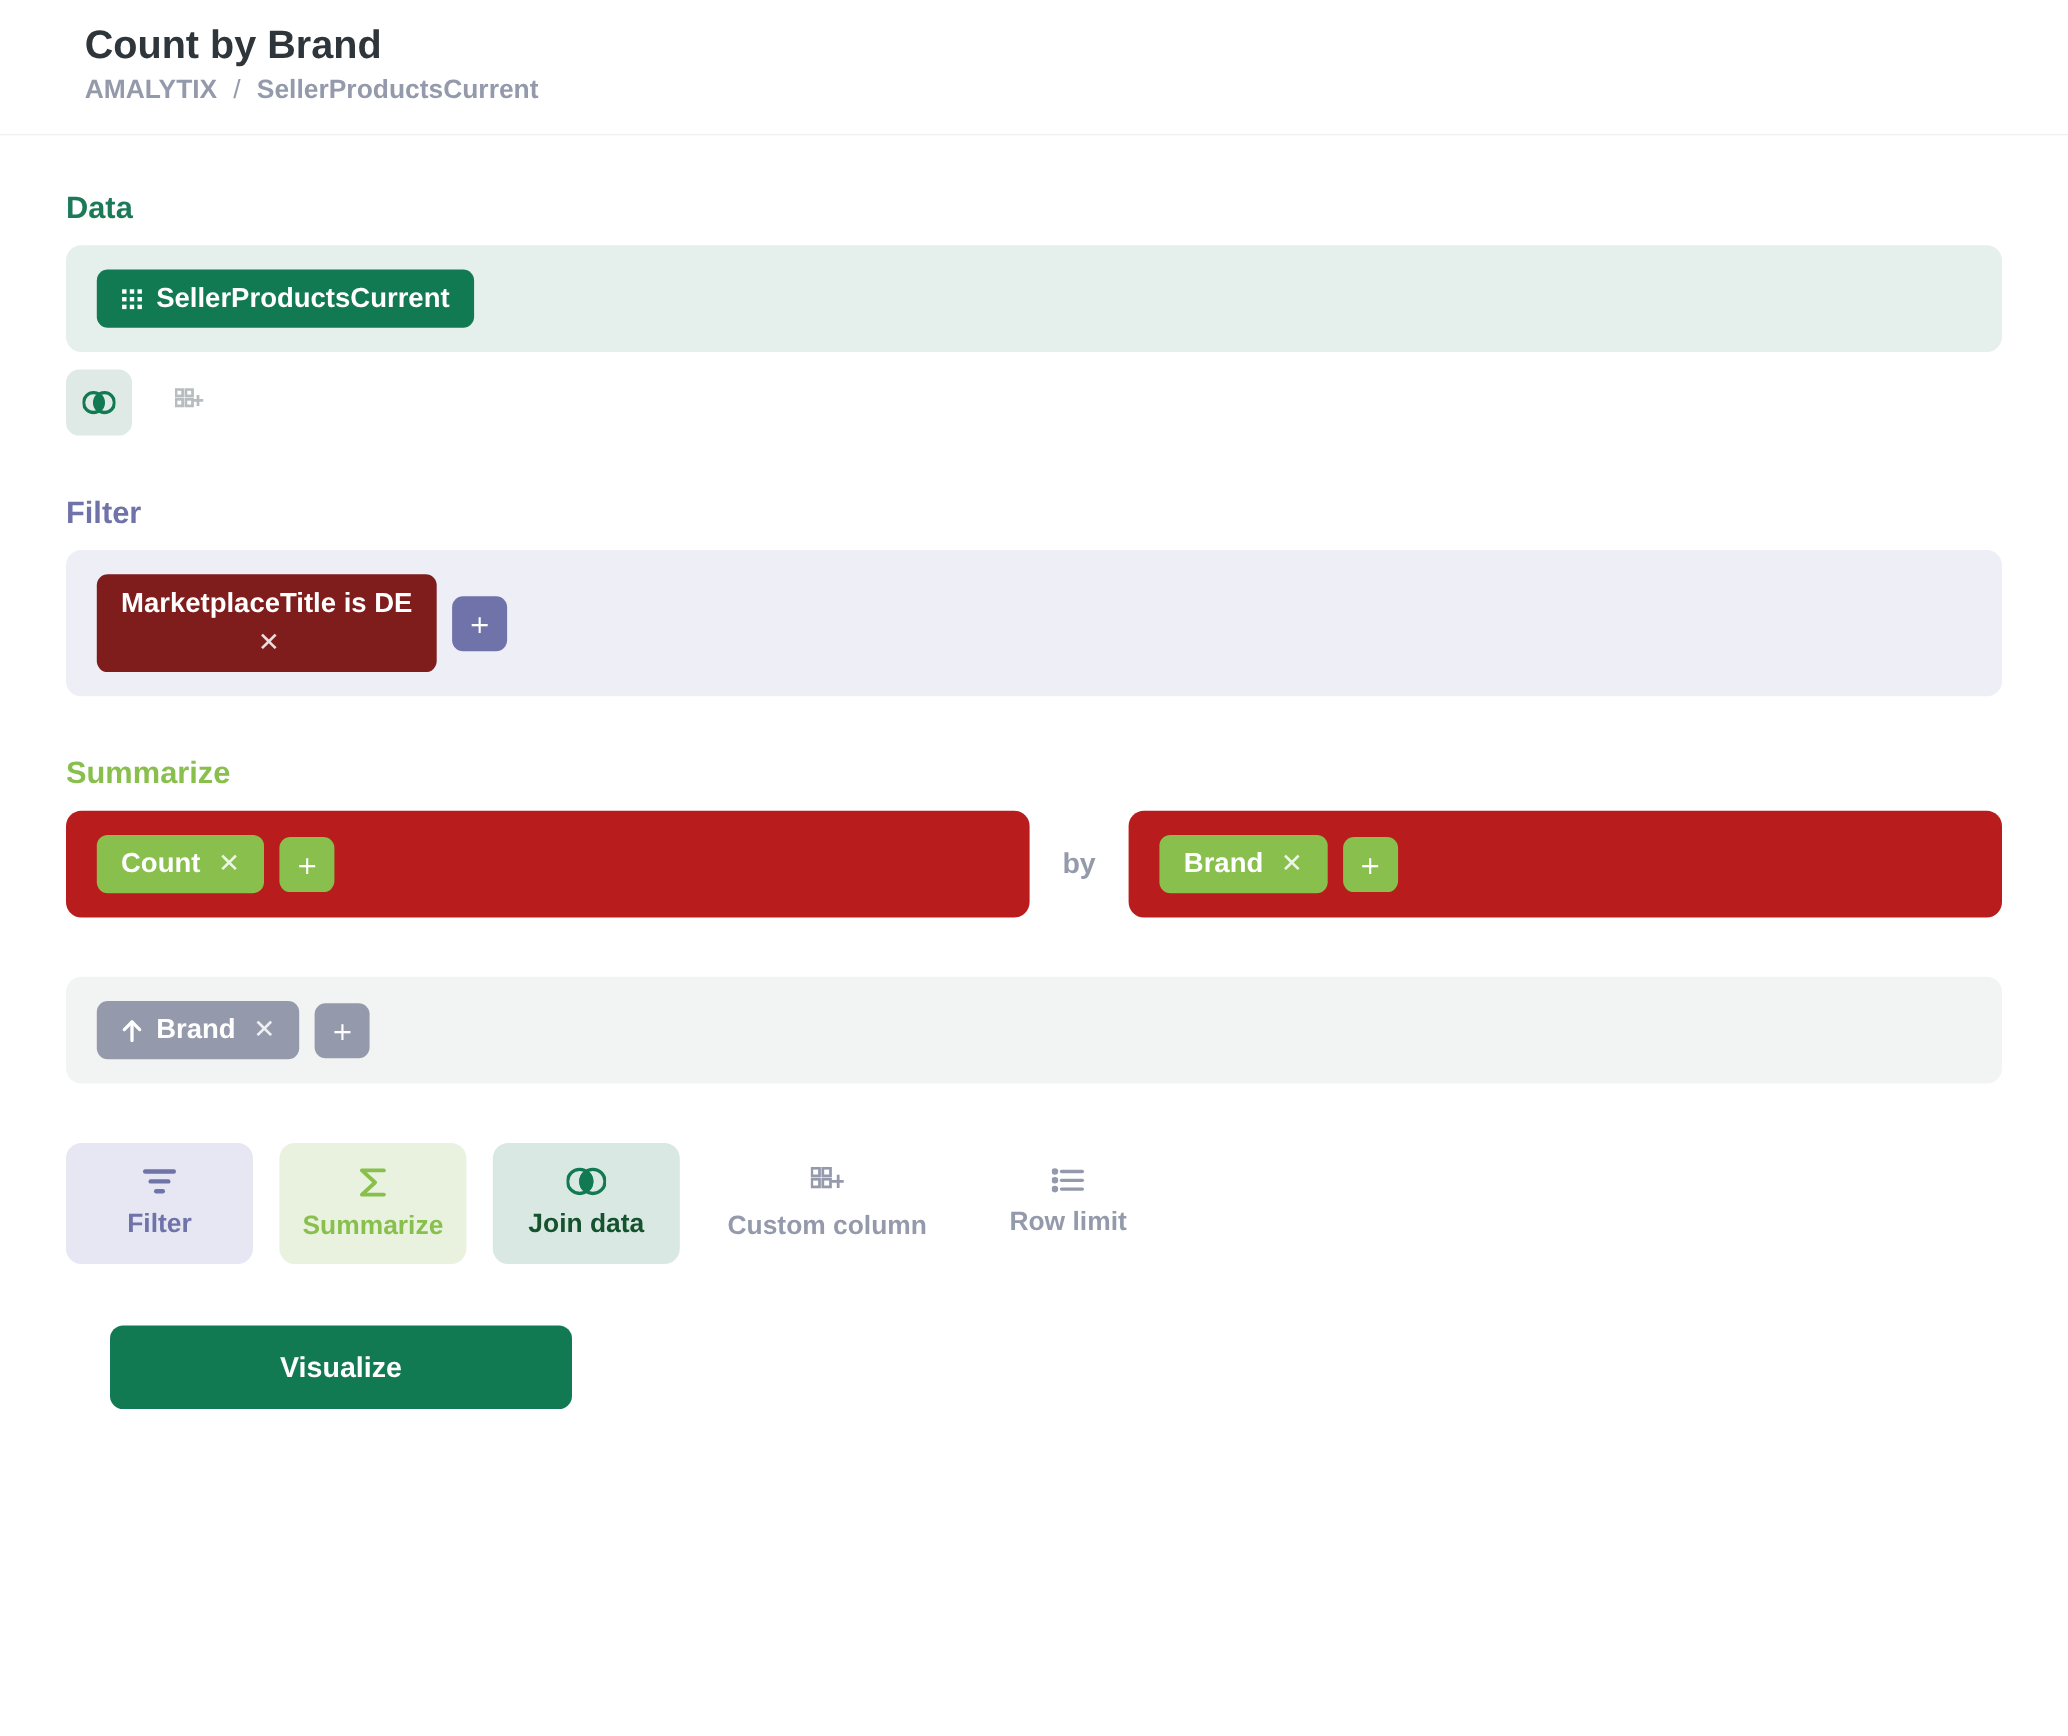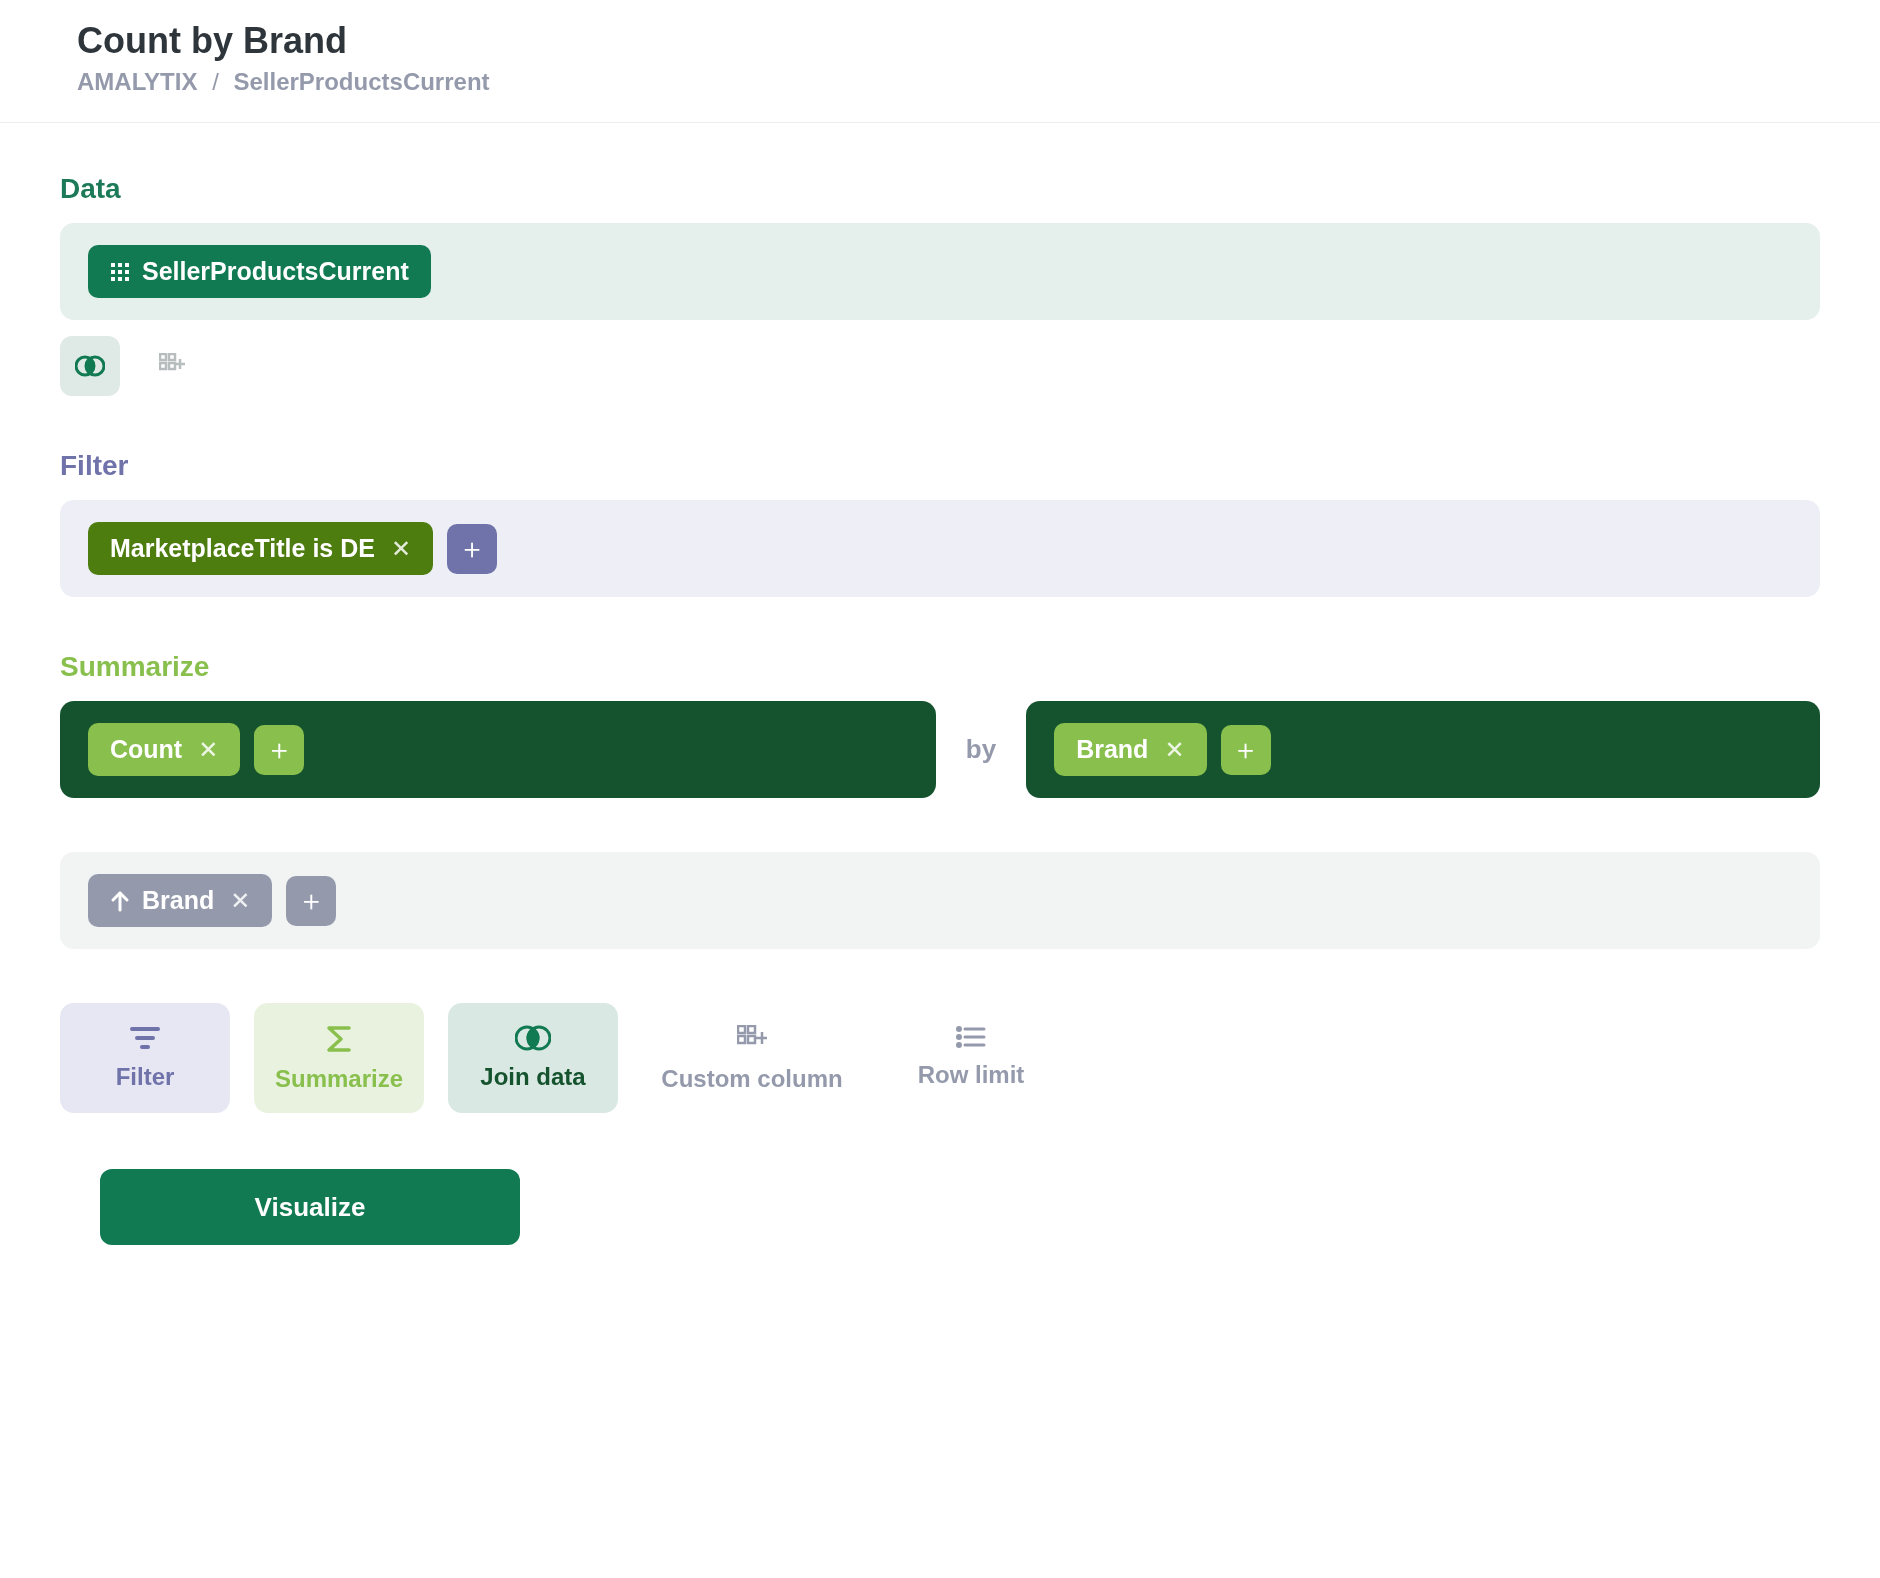--- a/index.html
+++ b/index.html
@@ -41,21 +41,21 @@
 
   .panel {
     border-radius: 14px;
     padding: 22px 28px;
     display: flex;
     align-items: center;
     gap: 14px;
   }
   .panel-data { background: #e5efec; }
   .panel-filter { background: #edeef6; }
-  .panel-summ { background: #14532d; }
+  .panel-summ { background: #b91c1c; }
   .panel-sort { background: #f2f3f3; }
 
   .pill {
     display: inline-flex;
     align-items: center;
     gap: 12px;
     border-radius: 10px;
     padding: 14px 22px;
     font-size: 25px;
     font-weight: 700;
@@ -66,21 +66,21 @@
   .pill .dots-grid {
     display: inline-flex;
   }
   .pill .x {
     font-weight: 400;
     font-size: 24px;
     opacity: 0.85;
     margin-left: 4px;
   }
   .pill-green-dark { background: #127a52; }
-  .pill-purple { background: #4d7c0f; }
+  .pill-purple { background: #7f1d1d; flex-direction: column; }
   .pill-green-light { background: #88bf4d; }
   .pill-grey { background: #949aab; }
 
   .icon-btn {
     display: inline-flex;
     align-items: center;
     justify-content: center;
     width: 50px; height: 50px;
     border-radius: 10px;
     font-size: 28px;

